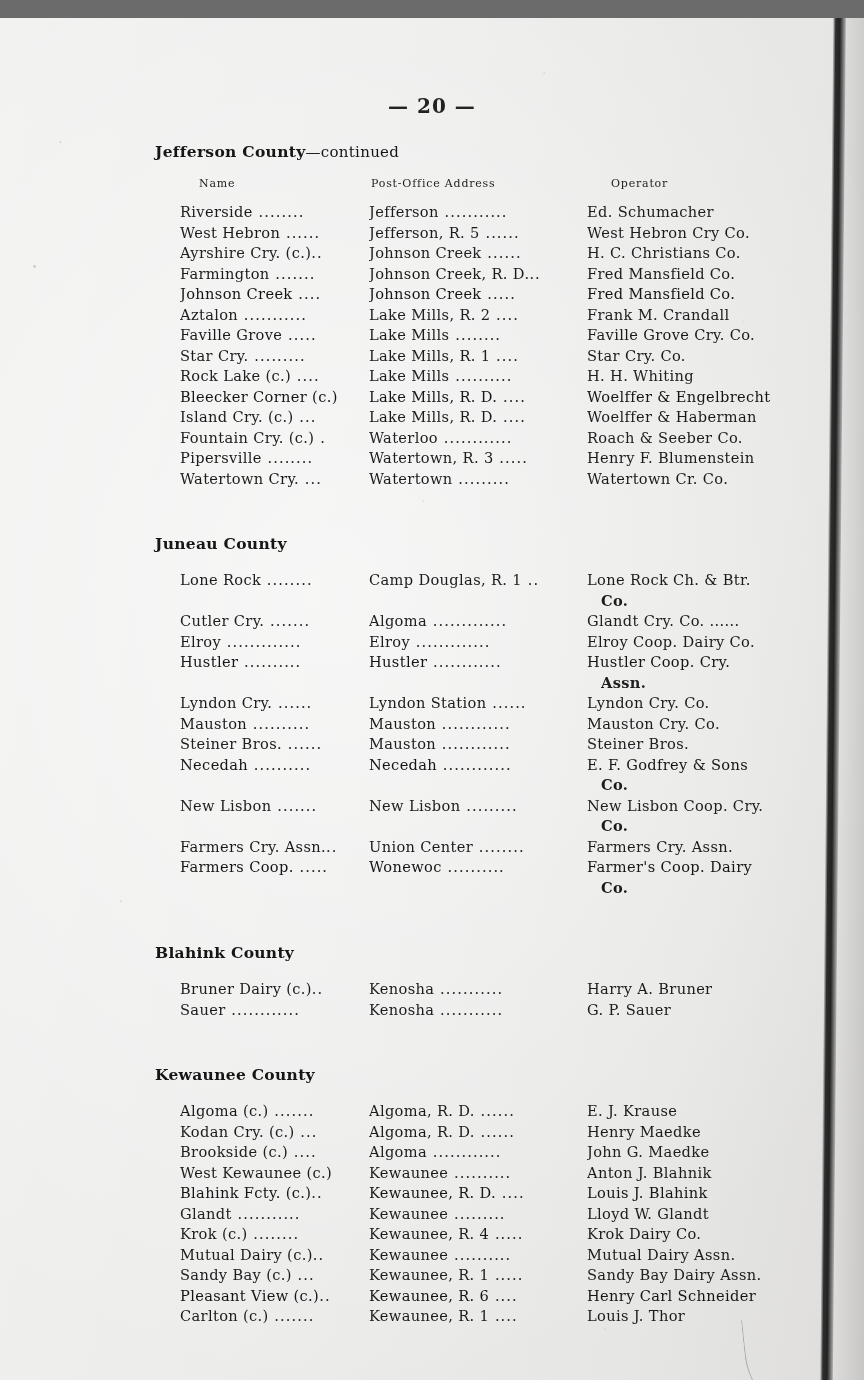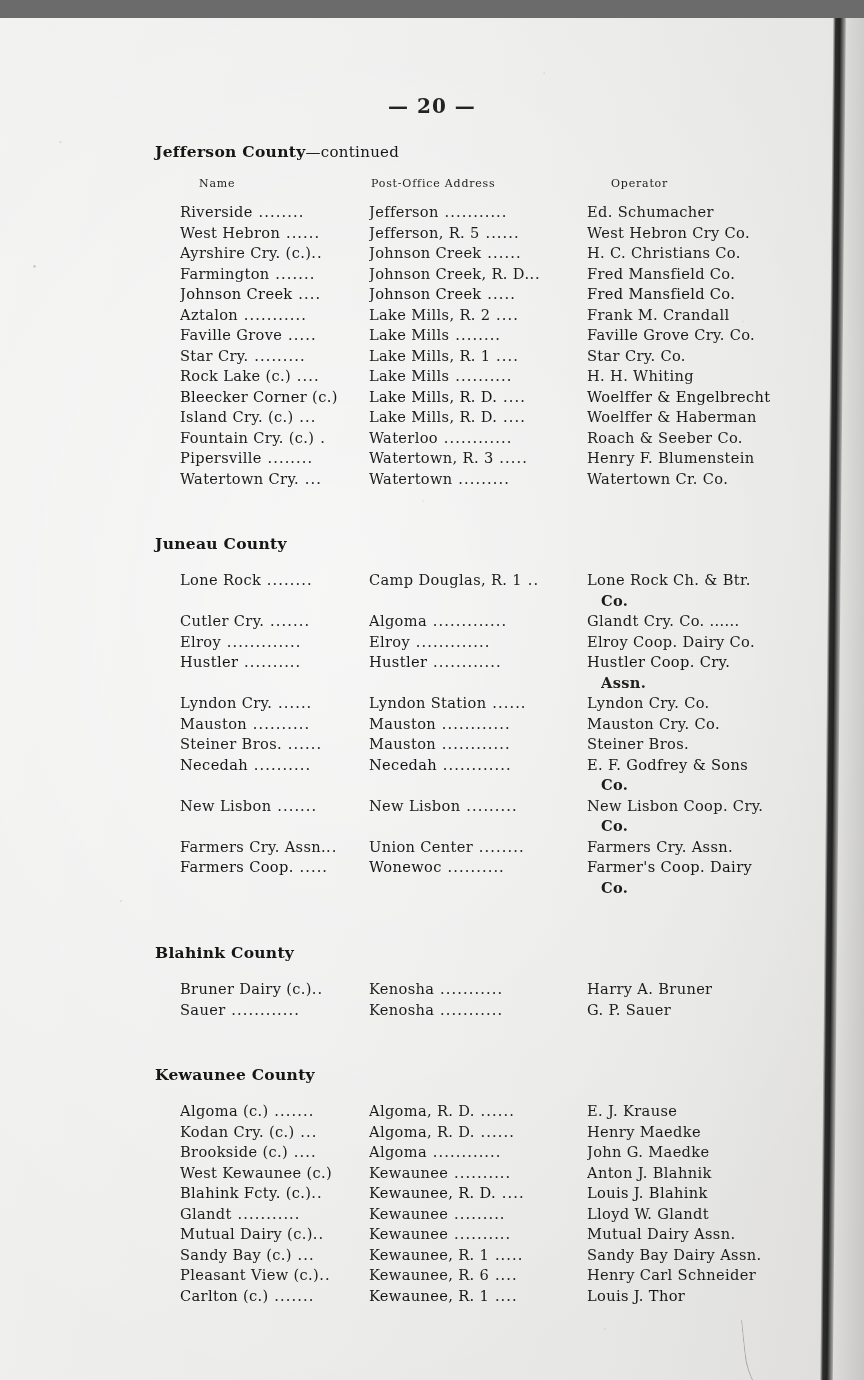--- a/index.html
+++ b/index.html
@@ -375,20 +375,25 @@
             <div class="cell c-name"><span>Blahink Fcty. (c.)</span><span class="leader">..</span></div>
             <div class="cell c-addr"><span>Kewaunee, R. D.</span><span class="leader"> ....</span></div>
             <div class="cell c-oper">Louis J. Blahink</div>
           </div>
           <div class="row">
             <div class="cell c-name"><span>Glandt</span><span class="leader"> ...........</span></div>
             <div class="cell c-addr"><span>Kewaunee</span><span class="leader"> .........</span></div>
             <div class="cell c-oper">Lloyd W. Glandt</div>
           </div>
           <div class="row">
+            <div class="cell c-name"><span>Krok (c.)</span><span class="leader"> ........</span></div>
+            <div class="cell c-addr"><span>Kewaunee, R. 4</span><span class="leader"> .....</span></div>
+            <div class="cell c-oper">Krok Dairy Co.</div>
+          </div>
+          <div class="row">
             <div class="cell c-name"><span>Mutual Dairy (c.)</span><span class="leader">..</span></div>
             <div class="cell c-addr"><span>Kewaunee</span><span class="leader"> ..........</span></div>
             <div class="cell c-oper">Mutual Dairy Assn.</div>
           </div>
           <div class="row">
             <div class="cell c-name"><span>Sandy Bay (c.)</span><span class="leader"> ...</span></div>
             <div class="cell c-addr"><span>Kewaunee, R. 1</span><span class="leader"> .....</span></div>
             <div class="cell c-oper">Sandy Bay Dairy Assn.</div>
           </div>
           <div class="row">

